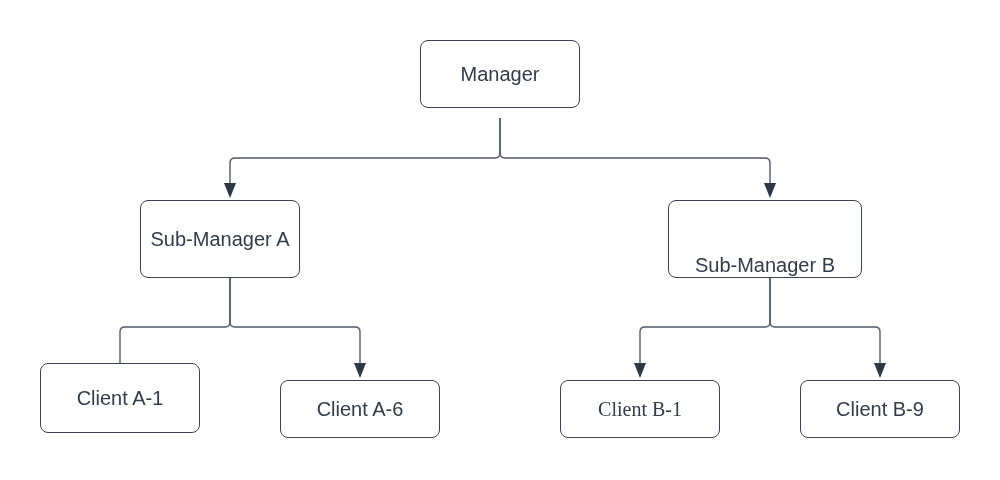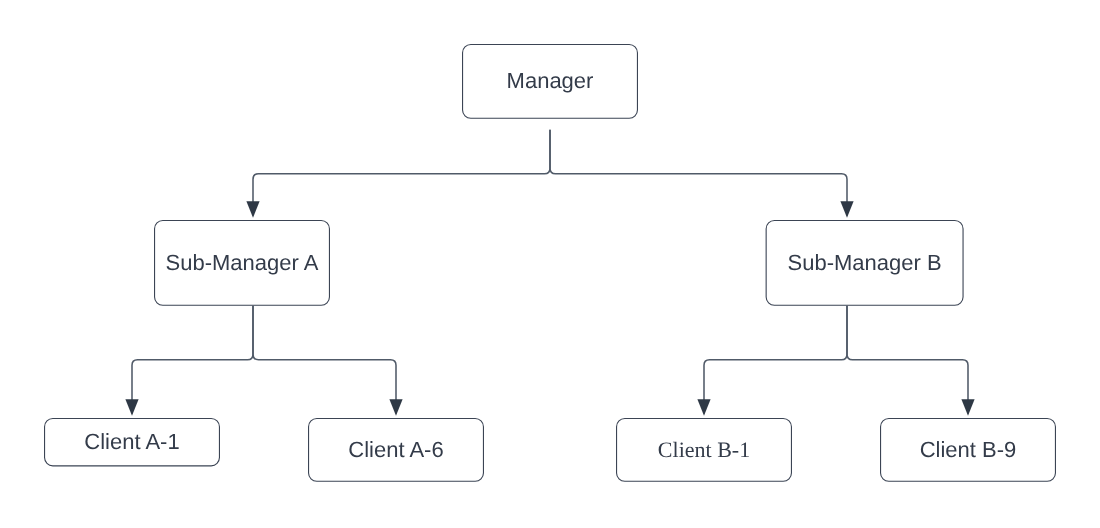--- a/index.html
+++ b/index.html
@@ -39,23 +39,23 @@
     color: #333b49;
     font-size: 20px;
     line-height: 1.2;
     text-align: center;
     white-space: nowrap;
   }
   
   .node-manager      { left: 420px; top: 40px;  width: 160px; height: 68px; }
   
   .node-sub-a        { left: 140px; top: 200px; width: 160px; height: 78px; }
-  .node-sub-b        { left: 696px; top: 200px; width: 180px; height: 78px; }
+  .node-sub-b        { left: 668px; top: 200px; width: 194px; height: 78px; align-items: flex-end; }
   
-  .node-client-a1    { left: 40px;  top: 380px; width: 160px; height: 44px; }
+  .node-client-a1    { left: 40px;  top: 363px; width: 160px; height: 70px; }
   .node-client-a2    { left: 280px; top: 380px; width: 160px; height: 58px; }
   .node-client-b1    { left: 560px; top: 380px; width: 160px; height: 58px; font-family: Liberation Serif, serif; }
   .node-client-b2    { left: 800px; top: 380px; width: 160px; height: 58px; }
 </style>
 </head>
 <body>
 
 <div class="canvas">
 
   <svg class="edge-layer" viewBox="0 0 1000 480" xmlns="http://www.w3.org/2000/svg">

